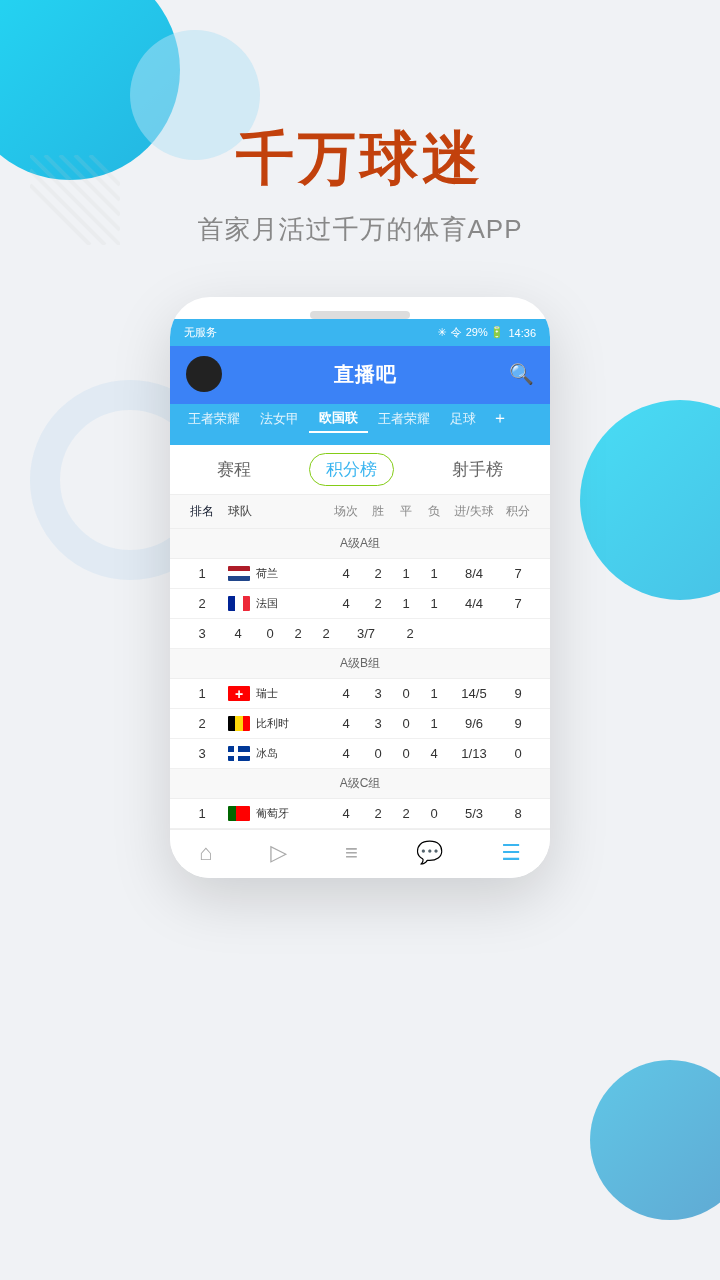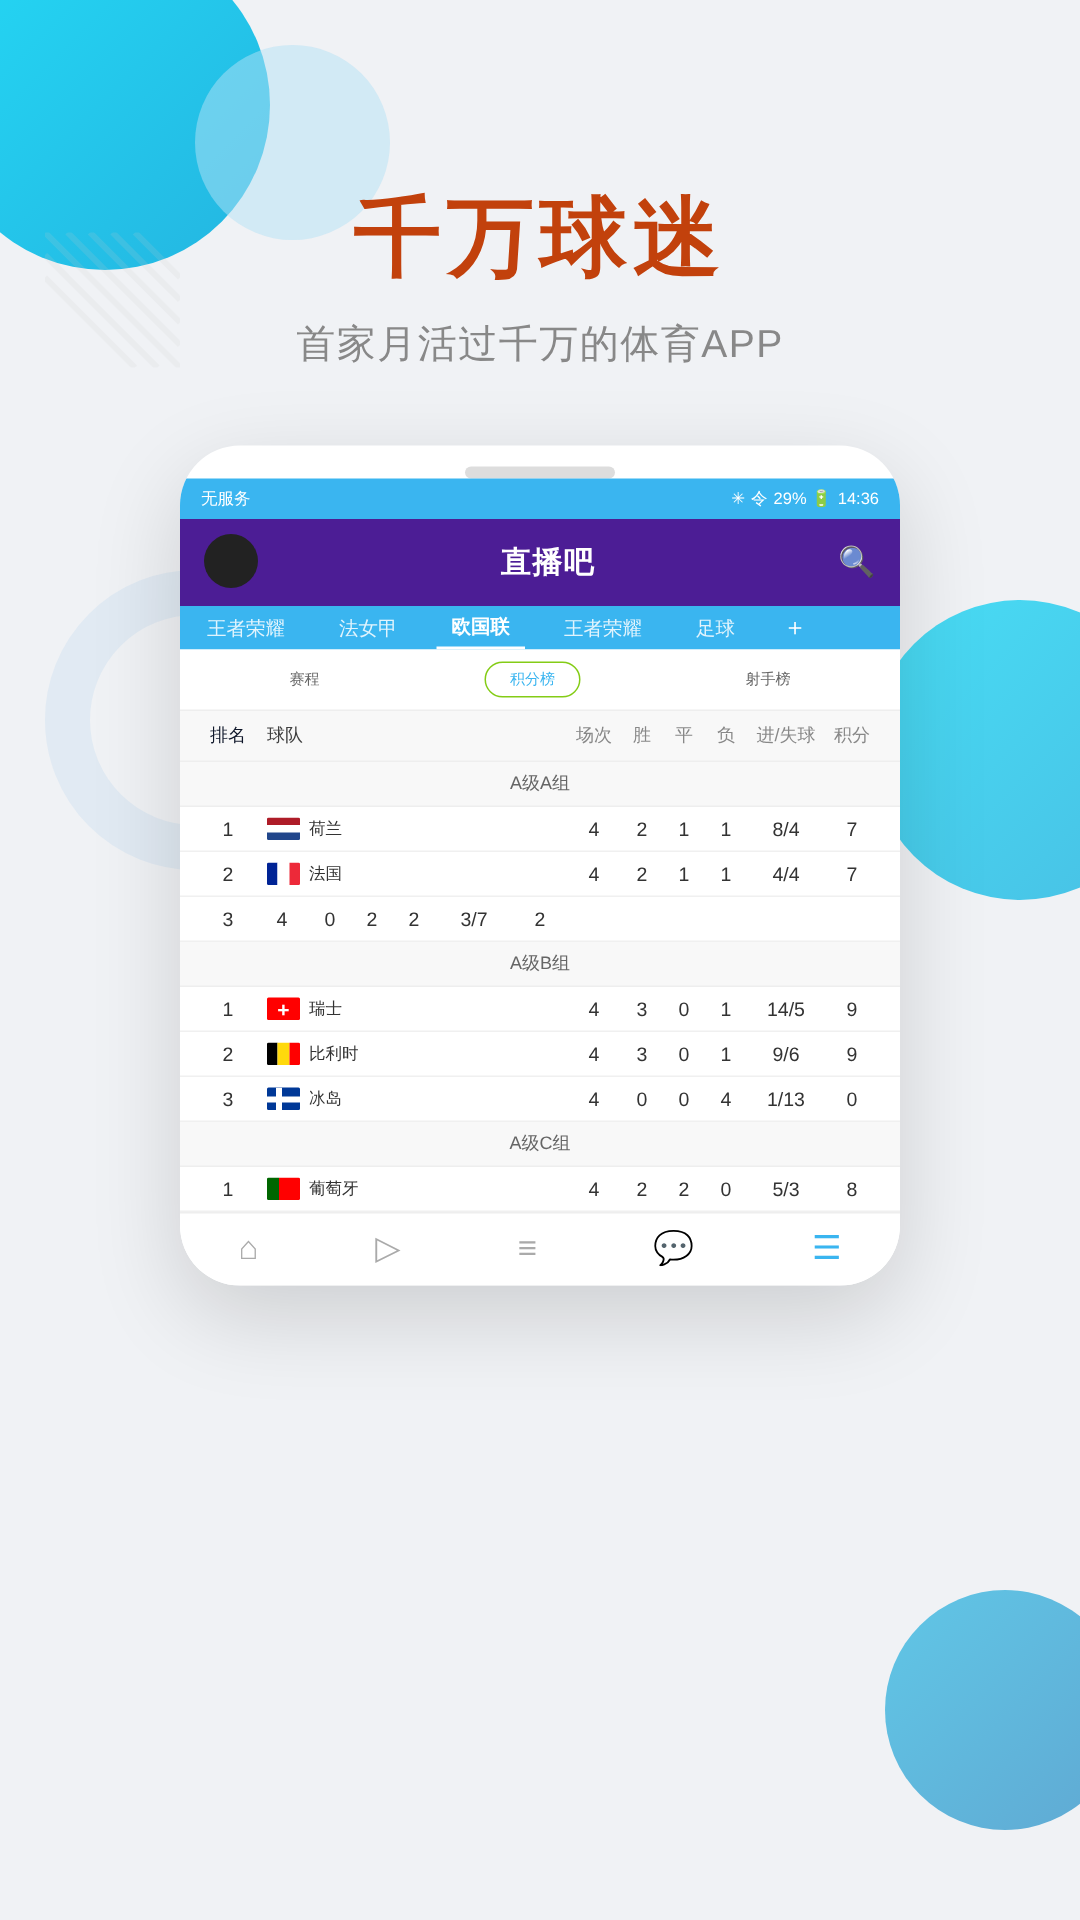--- a/index.html
+++ b/index.html
@@ -92,21 +92,21 @@
 
     
     .phone-wrap {
       position: relative;
       z-index: 10;
       display: flex;
       justify-content: center;
       margin-top: 50px;
     }
     .phone {
-      width: 480px;
+      width: 380px;
       background: #fff;
       border-radius: 40px;
       box-shadow: 0 20px 60px rgba(0,0,0,0.15);
       overflow: hidden;
       position: relative;
     }
     .phone-notch {
       width: 100px;
       height: 8px;
       background: #ddd;
@@ -122,21 +122,21 @@
       align-items: center;
       padding: 6px 14px;
       font-size: 11px;
       color: #fff;
     }
     .status-left { font-size: 11px; }
     .status-right { display: flex; align-items: center; gap: 4px; font-size: 11px; }
 
     
     .app-header {
-      background: #4c1d95;
+      background: #3b82f6;
       display: flex;
       align-items: center;
       justify-content: space-between;
       padding: 10px 16px 12px;
     }
     .app-avatar {
       width: 36px;
       height: 36px;
       background: #222;
       border-radius: 50%;
@@ -150,22 +150,22 @@
     .app-search-icon {
       color: #fff;
       font-size: 20px;
     }
 
     
     .nav-tabs {
       background: #3ab5f0;
       display: flex;
       align-items: center;
-      padding: 0 8px 0;
-      gap: 16px;
+      padding: 0 8px 12px;
+      gap: 0;
       overflow: hidden;
     }
     .nav-tab {
       color: rgba(255,255,255,0.85);
       font-size: 13px;
       padding: 4px 10px;
       cursor: pointer;
       white-space: nowrap;
     }
     .nav-tab.active {
@@ -183,21 +183,21 @@
     
     .sub-nav {
       display: flex;
       align-items: center;
       justify-content: space-around;
       padding: 8px 10px;
       background: #fff;
       border-bottom: 1px solid #eee;
     }
     .sub-nav-item {
-      font-size: 10px;
+      font-size: 17px;
       color: #666;
       padding: 4px 16px;
       cursor: pointer;
     }
     .sub-nav-item.active {
       color: #3ab5f0;
       border: 1px solid #84cc16;
       border-radius: 20px;
     }
 

